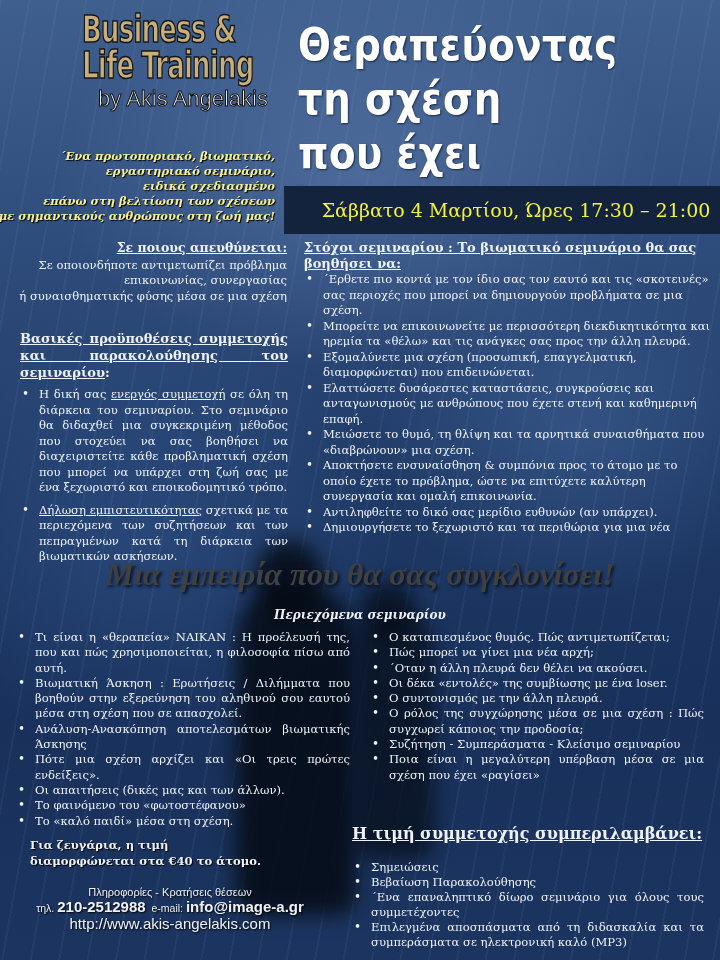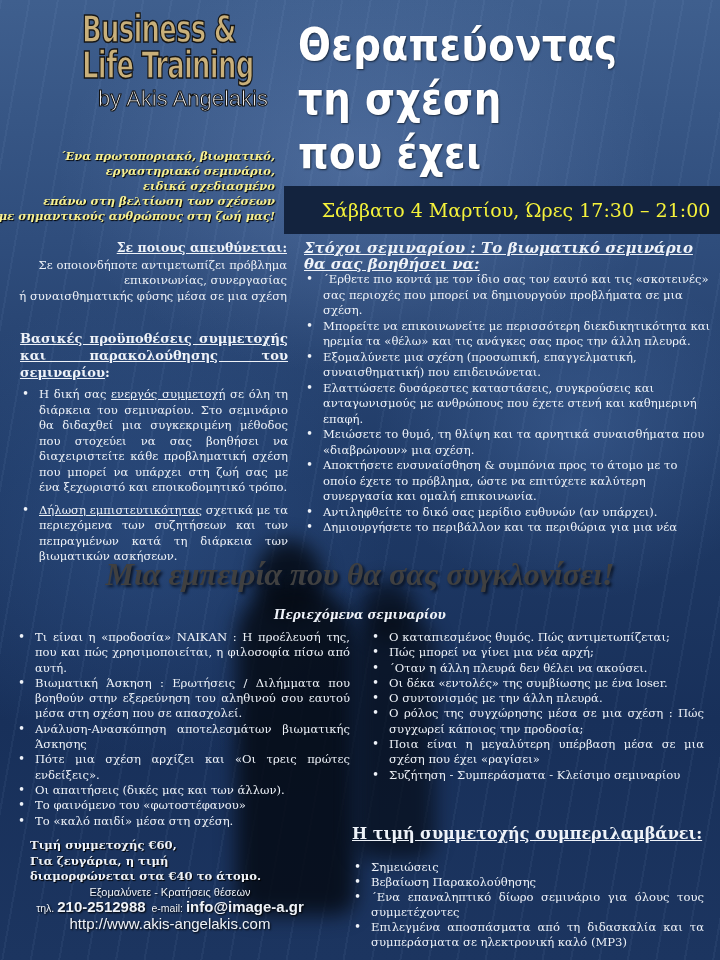--- a/index.html
+++ b/index.html
@@ -57,21 +57,21 @@
   .who .h-u { margin-bottom: 2px; }
   .prereq { left: 20px; top: 330px; width: 268px; }
   .prereq .h-u { font-size: 13px; line-height: 17px; text-align: justify; }
   ul.bul { list-style: none; }
   ul.bul li { position: relative; padding-left: 19px; text-align: justify; }
   ul.bul li::before { content: "•"; position: absolute; left: 2px; top: 0; font-size: 12px; }
   .prereq ul { margin-top: 6px; }
   .prereq li { margin-bottom: 7px; }
   .under { text-decoration: underline; }
   .goals { left: 304px; top: 240px; width: 410px; }
-  .goals .h-u { font-size: 15px; line-height: 16px; font-style: italic; }
+  .goals .h-u { font-size: 13px; line-height: 16px; }
   .goals ul li { text-align: left; }
   .slogan {
     left: 0; top: 556px; width: 720px; text-align: center; font-style: italic; font-weight: bold;
     color: #404040; font-size: 32px; text-shadow: 2px 2px 3px #0a1426; font-family: "Liberation Serif", serif;
   }
   .contents-title { left: 0; top: 608px; width: 720px; text-align: center; font-style: italic; font-weight: bold; font-size: 12px; }
   .c-left { left: 16px; top: 630px; width: 334px; }
   .c-right { left: 370px; top: 630px; width: 334px; }
   .c-left li, .c-right li { line-height: 15.3px; }
   .price { left: 30px; top: 838px; font-weight: bold; font-size: 11.6px; line-height: 15.5px; text-shadow: 1px 1px 1px #000; }
@@ -128,61 +128,60 @@
     <li><span>Η δική σας </span><span class="under">ενεργός συμμετοχή</span><span> σε όλη τη διάρκεια του σεμιναρίου.  Στο σεμινάριο θα διδαχθεί μια συγκεκριμένη μέθοδος που στοχεύει να σας βοηθήσει να διαχειριστείτε κάθε προβληματική σχέση που μπορεί να υπάρχει στη ζωή σας με ένα ξεχωριστό και εποικοδομητικό τρόπο.</span></li>
     <li><span></span><span class="under">Δήλωση εμπιστευτικότητας</span><span> σχετικά με τα περιεχόμενα των συζητήσεων και των πεπραγμένων κατά τη διάρκεια των βιωματικών ασκήσεων.</span></li>
   </ul>
 </div>
 
 <div class="abs goals txt">
   <div class="h-u">Στόχοι σεμιναρίου : Το βιωματικό σεμινάριο θα σας βοηθήσει να:</div>
   <ul class="bul">
     <li>΄Ερθετε πιο κοντά με τον ίδιο σας τον εαυτό και τις «σκοτεινές» σας περιοχές που μπορεί να δημιουργούν προβλήματα σε μια σχέση.</li>
     <li>Μπορείτε να επικοινωνείτε με περισσότερη διεκδικητικότητα και ηρεμία τα «θέλω» και τις ανάγκες σας προς την άλλη πλευρά.</li>
-    <li>Εξομαλύνετε μια σχέση (προσωπική, επαγγελματική, συναισθηματική) που επιδεινώνεται.</li>
+    <li>Εξομαλύνετε μια σχέση (προσωπική, επαγγελματική, διαμορφώνεται) που επιδεινώνεται.</li>
     <li>Ελαττώσετε δυσάρεστες καταστάσεις, συγκρούσεις και ανταγωνισμούς με ανθρώπους που έχετε στενή και καθημερινή επαφή.</li>
     <li>Μειώσετε το θυμό, τη θλίψη και τα αρνητικά συναισθήματα που «διαβρώνουν» μια σχέση.</li>
     <li>Αποκτήσετε ενσυναίσθηση &amp; συμπόνια προς το άτομο με το οποίο έχετε το πρόβλημα, ώστε να επιτύχετε καλύτερη συνεργασία και ομαλή επικοινωνία.</li>
     <li>Αντιληφθείτε το δικό σας μερίδιο ευθυνών (αν υπάρχει).</li>
-    <li>Δημιουργήσετε το περιβάλλον και τα περιθώρια για μια νέα</li>
+    <li>Δημιουργήσετε το ξεχωριστό και τα περιθώρια για μια νέα</li>
   </ul>
 </div>
 
 <div class="abs slogan">Μια εμπειρία που θα σας συγκλονίσει!</div>
 <div class="abs contents-title">Περιεχόμενα σεμιναρίου</div>
 
 <ul class="abs bul c-left txt">
-  <li>Τι είναι η «προδοσία» ΝΑΙΚΑΝ : Η προέλευσή της, που και πώς χρησιμοποιείται, η φιλοσοφία πίσω από αυτή.</li>
+  <li>Τι είναι η «θεραπεία» ΝΑΙΚΑΝ : Η προέλευσή της, που και πώς χρησιμοποιείται, η φιλοσοφία πίσω από αυτή.</li>
   <li>Βιωματική Άσκηση : Ερωτήσεις / Διλήμματα που βοηθούν στην εξερεύνηση του αληθινού σου εαυτού μέσα στη σχέση που σε απασχολεί.</li>
   <li>Ανάλυση-Ανασκόπηση αποτελεσμάτων βιωματικής Άσκησης</li>
   <li>Πότε μια σχέση αρχίζει και «Οι τρεις πρώτες ενδείξεις».</li>
   <li>Οι απαιτήσεις (δικές μας και των άλλων).</li>
   <li>Το φαινόμενο του «φωτοστέφανου»</li>
   <li>Το «καλό παιδί» μέσα στη σχέση.</li>
 </ul>
 
 <ul class="abs bul c-right txt">
   <li>Ο καταπιεσμένος θυμός.  Πώς αντιμετωπίζεται;</li>
   <li>Πώς μπορεί να γίνει μια νέα αρχή;</li>
   <li>΄Οταν η άλλη πλευρά δεν θέλει να ακούσει.</li>
   <li>Οι δέκα «εντολές» της συμβίωσης με ένα loser.</li>
   <li>Ο συντονισμός με την άλλη πλευρά.</li>
   <li>Ο ρόλος της συγχώρησης μέσα σε μια σχέση : Πώς συγχωρεί κάποιος την προδοσία;</li>
+  <li>Συζήτηση - Συμπεράσματα -  Κλείσιμο σεμιναρίου</li>
   <li>Ποια είναι η μεγαλύτερη υπέρβαση μέσα σε μια σχέση που έχει «ραγίσει»</li>
-  <li>Συζήτηση - Συμπεράσματα -  Κλείσιμο σεμιναρίου</li>
 </ul>
 
 <div class="abs price">
-  <div>Τιμή συμμετοχής €60,</div>
   <div>Για ζευγάρια, η τιμή</div>
   <div>διαμορφώνεται στα €40 το άτομο.</div>
 </div>
 
 <div class="abs info">
-  <div class="lbl">Εξομαλύνετε - Κρατήσεις θέσεων</div>
+  <div class="lbl">Πληροφορίες - Κρατήσεις θέσεων</div>
   <div class="line2">
     <span>τηλ. </span><span class="big">210-2512988</span><span style="white-space:pre">  e-mail: </span><span class="big">info@image-a.gr</span>
   </div>
   <div class="url">http://www.akis-angelakis.com</div>
 </div>
 
 <div class="abs includes txt">
   <div class="h-u">Η τιμή συμμετοχής συμπεριλαμβάνει:</div>
   <ul class="bul">
     <li>Σημειώσεις</li>

